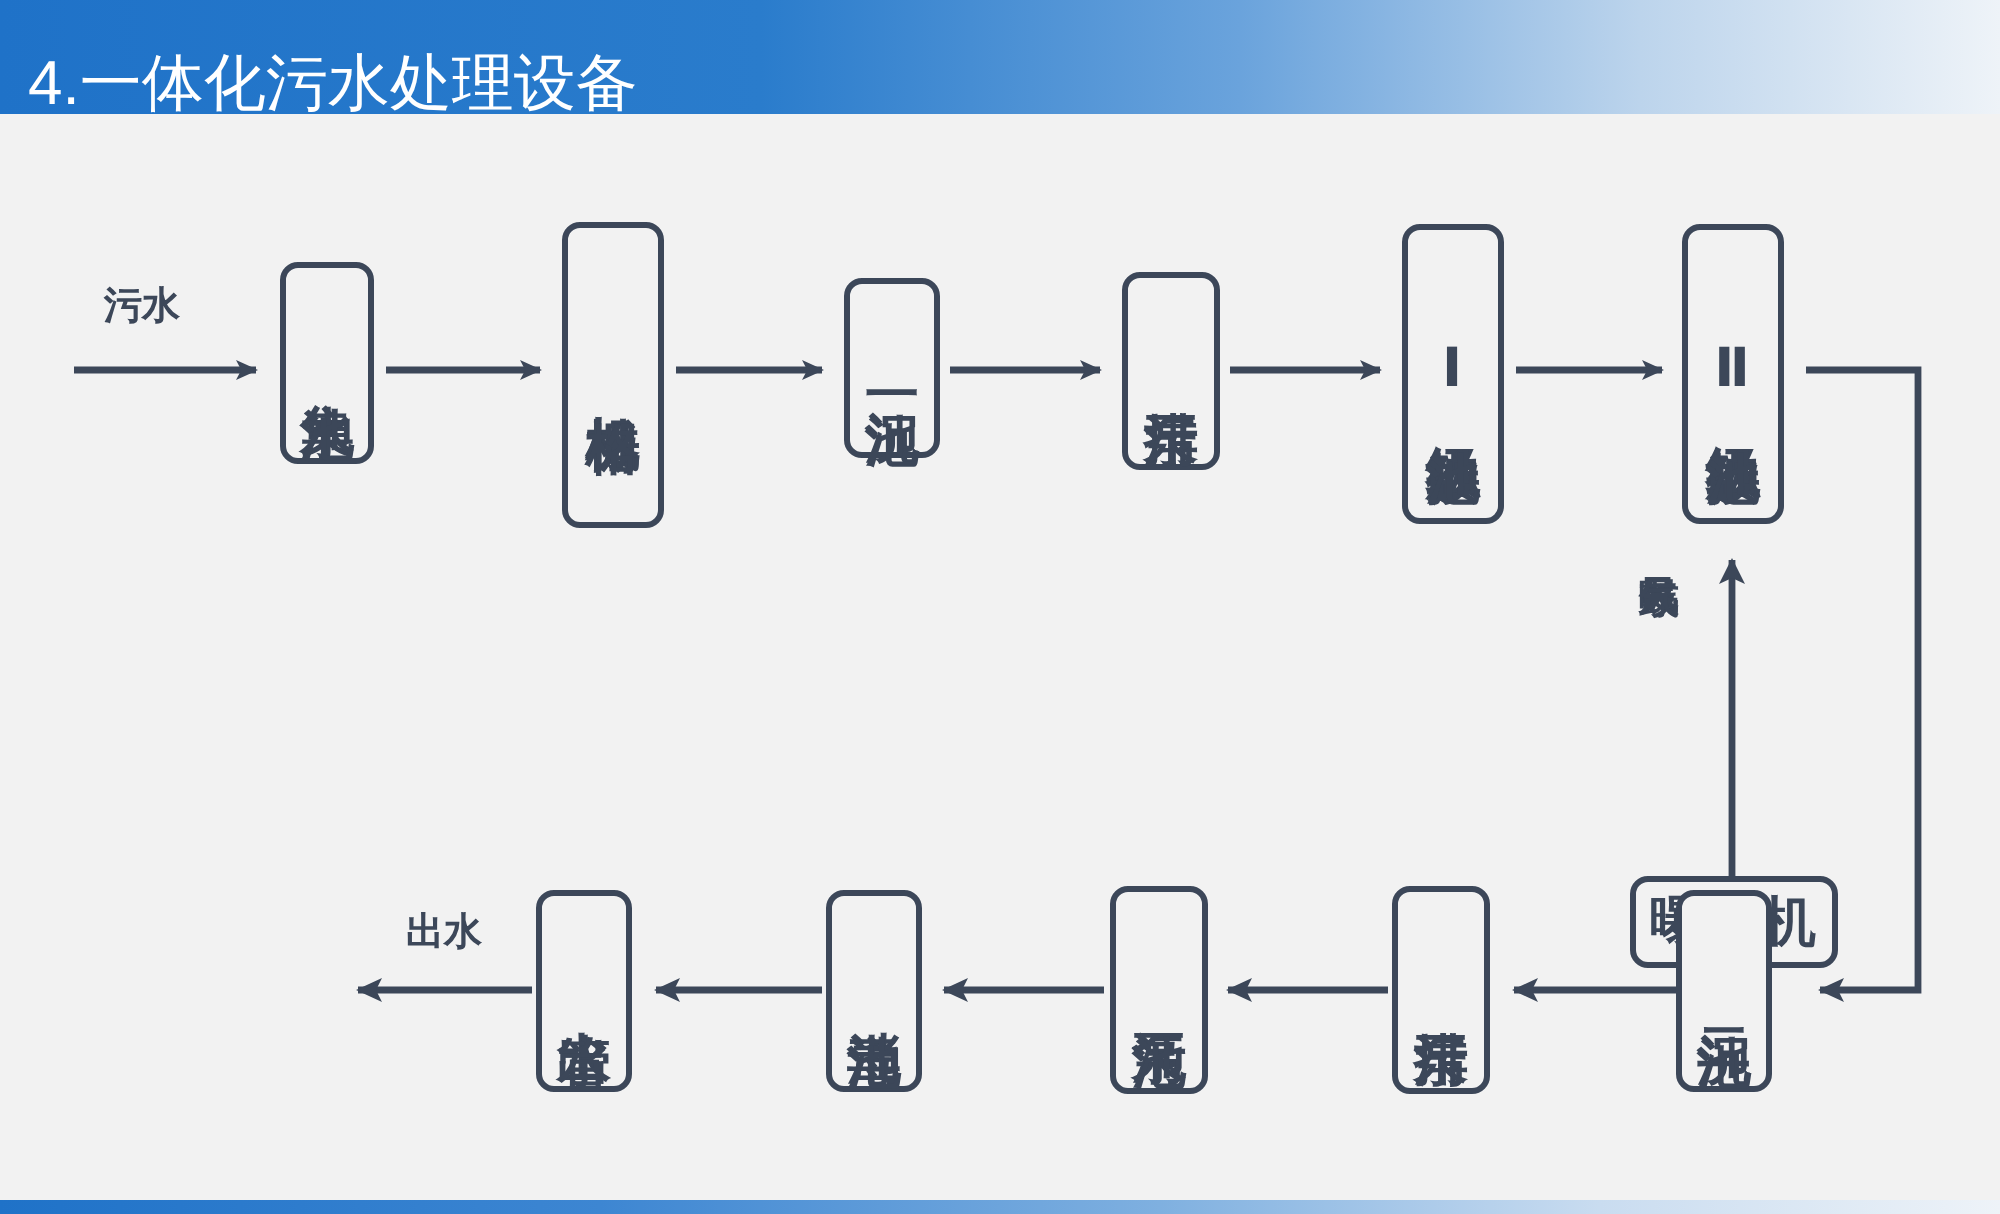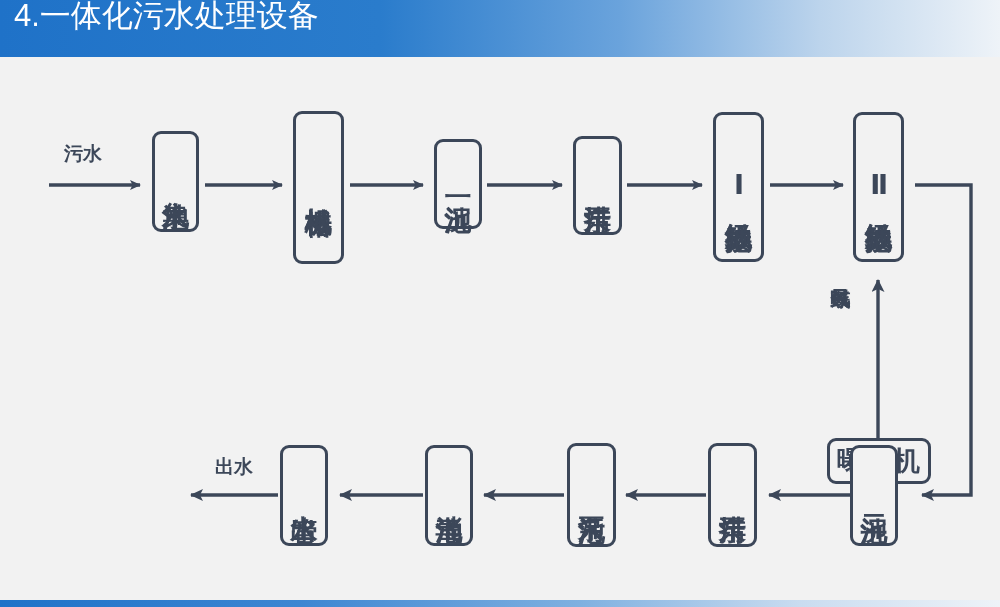--- a/index.html
+++ b/index.html
@@ -15,21 +15,21 @@
     position: relative;
   }
 
   
   #title-bar {
     position: absolute;
     left: 0; top: 0;
     width: 1000px; height: 57px;
     background: linear-gradient(to right, #1f72c8 0%, #2a7ccc 38%, #6aa3dc 62%, #bcd4ec 82%, #eef3f8 100%);
     display: flex;
-    align-items: flex-start;
+    align-items: flex-end;
   }
   #title-text {
     color: #ffffff;
     font-size: 31px;
     line-height: 1;
     letter-spacing: 0px;
     padding-left: 14px;
     font-weight: 400;
     white-space: nowrap;
   }
@@ -38,21 +38,21 @@
   #bottom-bar {
     position: absolute;
     left: 0; top: 600px;
     width: 1000px; height: 7px;
     background: linear-gradient(to right, #1f72c8 0%, #3d86d2 30%, #7fb0e0 58%, #c9dcf0 80%, #eef3f8 100%);
   }
 
   
   #diagram {
     position: absolute;
-    left: 16px; top: 57px;
+    left: 4px; top: 57px;
     width: 871px; height: 543px;
   }
   #diagram svg { display: block; }
 
   
   .node {
     position: absolute;
     box-sizing: border-box;
     border: 3px solid #3c4759;
     border-radius: 9px;

